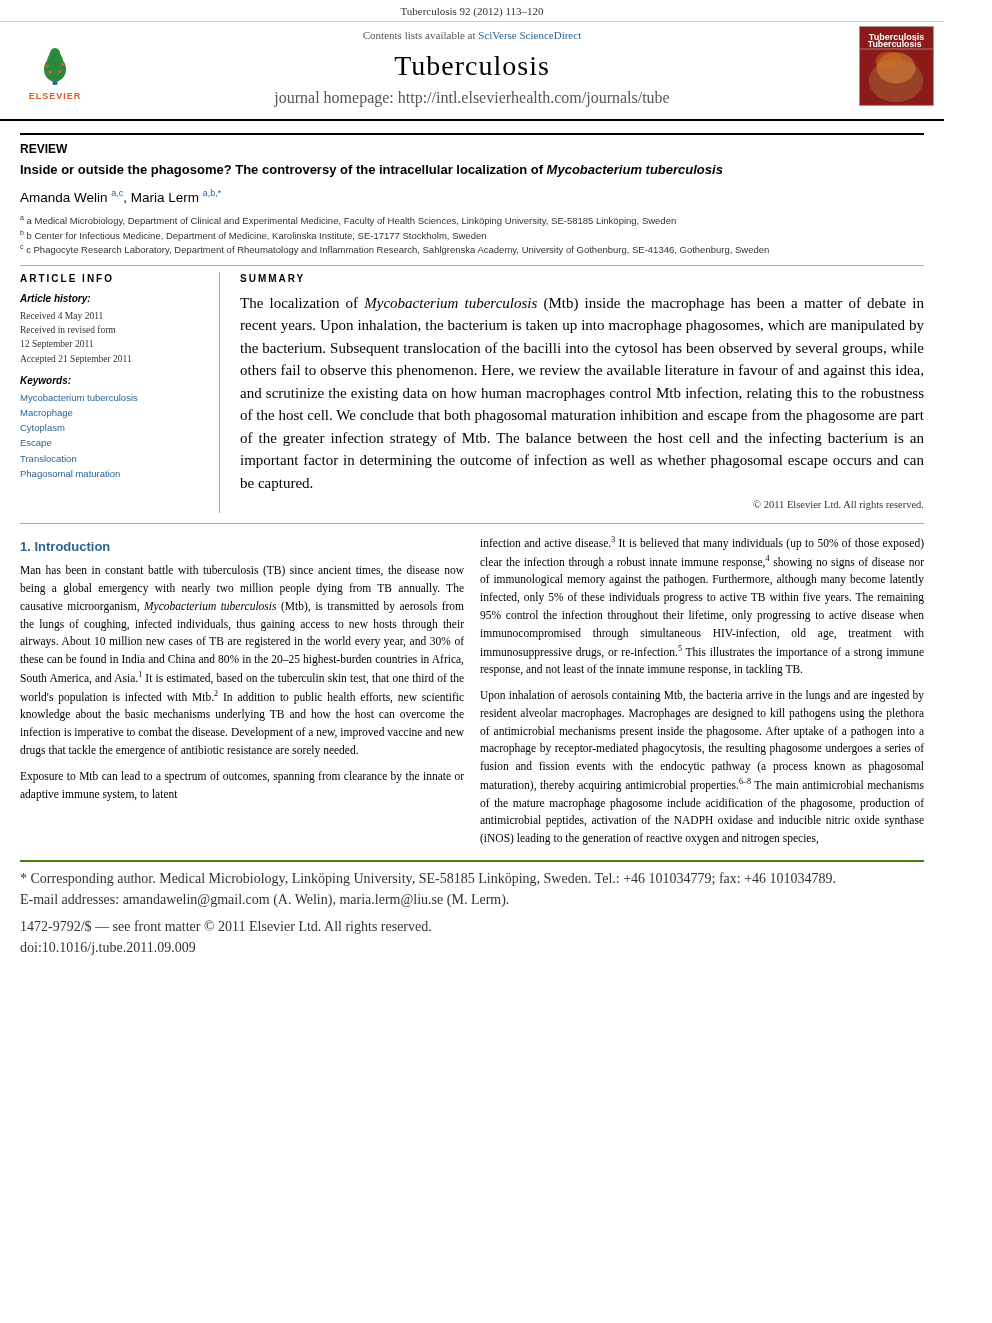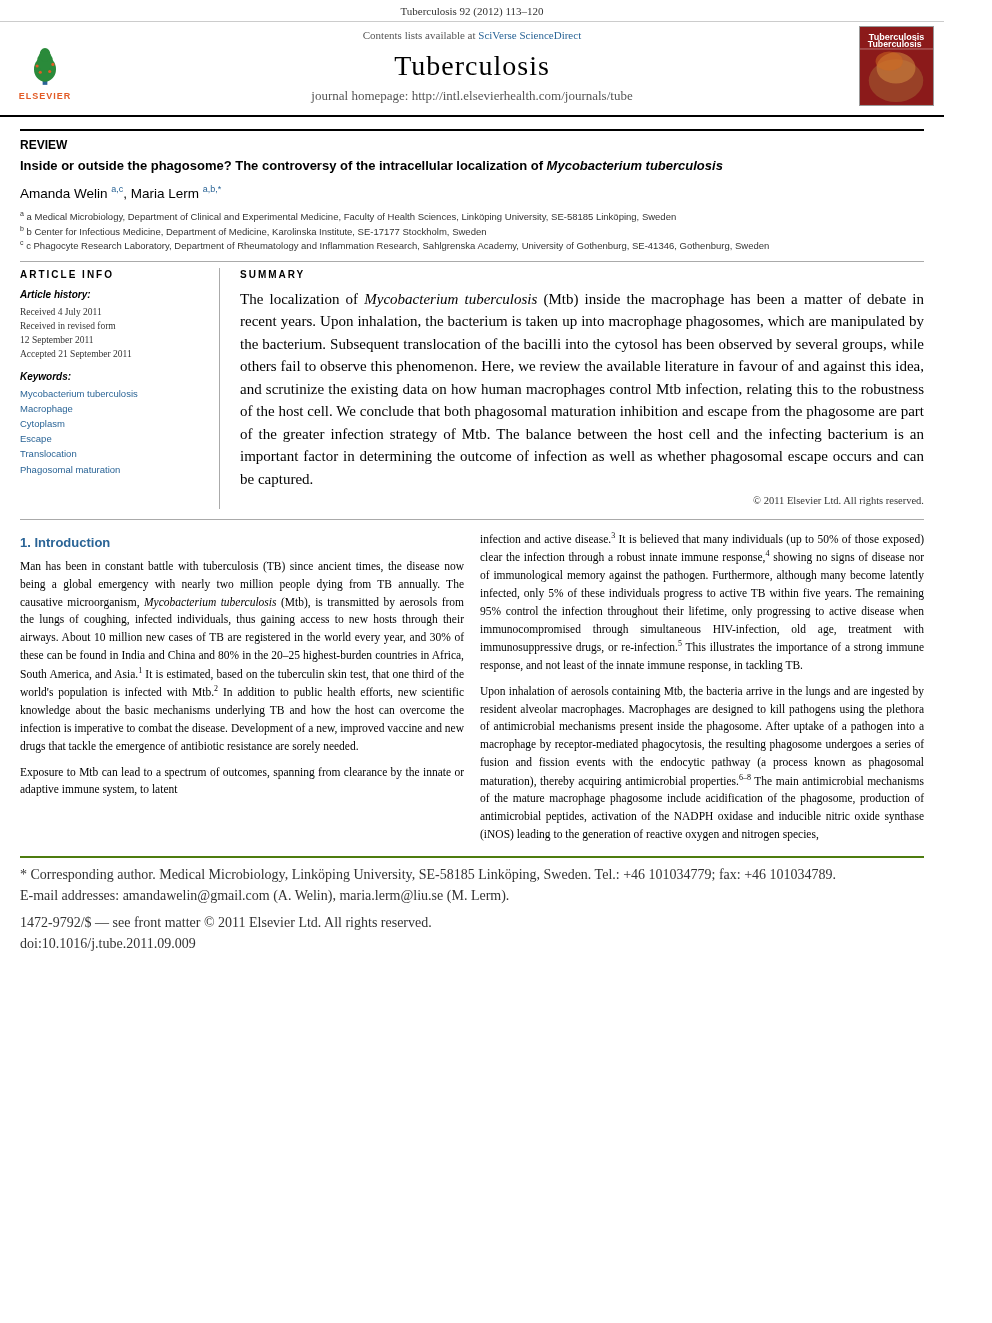--- a/index.html
+++ b/index.html
@@ -34,21 +34,21 @@
     }
     .journal-header {
       display: flex;
       align-items: center;
       justify-content: center;
       padding: 6px 10px;
       position: relative;
     }
     .journal-logo-left {
       position: absolute;
-      left: 0;
+      left: 10px;
       top: 0;
       width: 90px;
       height: 80px;
       display: flex;
       flex-direction: column;
       align-items: center;
       justify-content: flex-end;
     }
     .elsevier-tree {
       width: 44px;
@@ -75,21 +75,21 @@
     .sciverse-text a { color: #2a6496; text-decoration: none; }
     .journal-title-big {
       font-size: 28px;
       font-family: 'Times New Roman', serif;
       color: #000;
       font-weight: normal;
       letter-spacing: 1px;
       margin: 2px 0;
     }
     .journal-homepage {
-      font-size: 13px;
+      font-size: 16px;
       color: #555;
       margin-top: 2px;
     }
     .journal-cover-right {
       position: absolute;
       right: 10px;
       top: 4px;
       width: 75px;
       height: 80px;
     }
@@ -376,21 +376,21 @@
     </div>
 
     <hr class="divider">
 
     <div class="two-col">
 
       <div class="col-left">
         <div class="section-heading">ARTICLE INFO</div>
 
         <div class="article-history-label">Article history:</div>
-        <div class="article-history-item">Received 4 July 2011</div>
+        <div class="article-history-item">Received 4 May 2011</div>
         <div class="article-history-item">Received in revised form</div>
         <div class="article-history-item">12 September 2011</div>
         <div class="article-history-item">Accepted 21 September 2011</div>
 
         <div class="keywords-label">Keywords:</div>
         <div class="keyword-item">Mycobacterium tuberculosis</div>
         <div class="keyword-item">Macrophage</div>
         <div class="keyword-item">Cytoplasm</div>
         <div class="keyword-item">Escape</div>
         <div class="keyword-item">Translocation</div>

